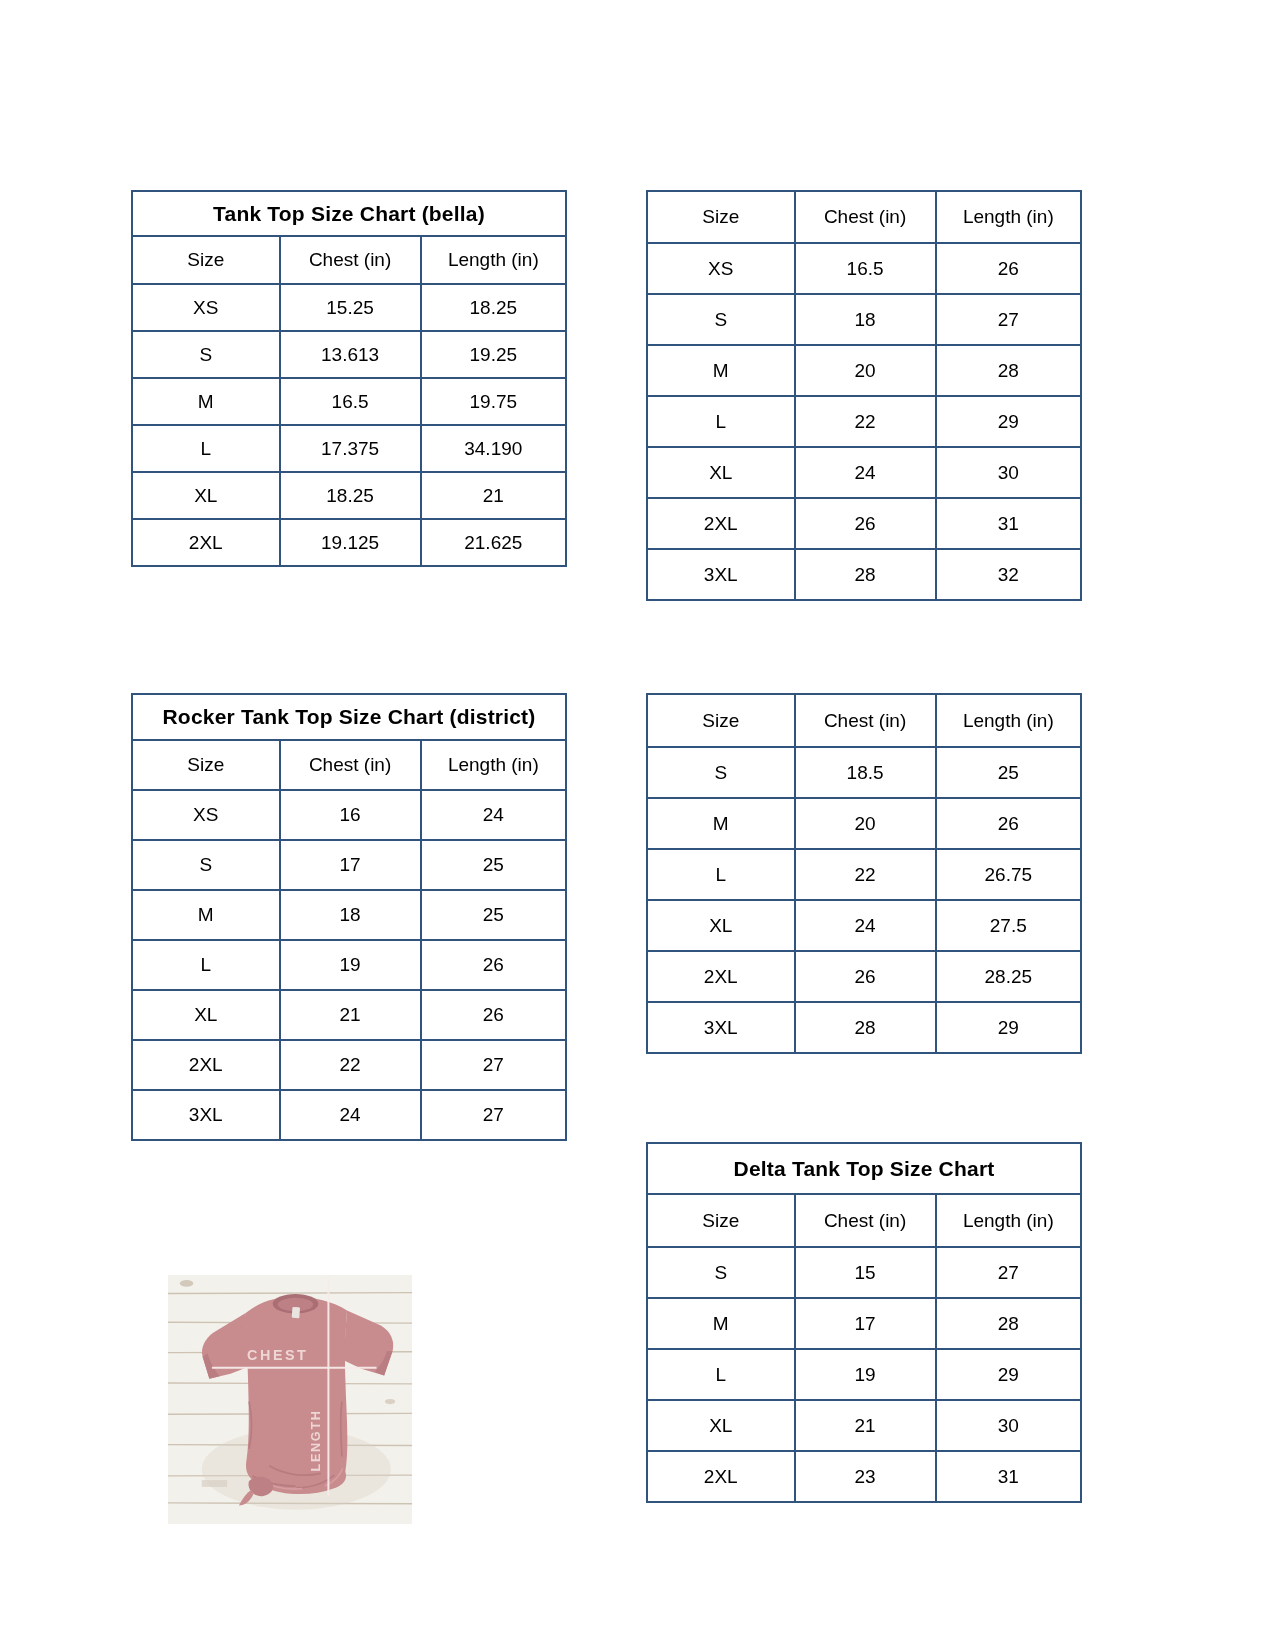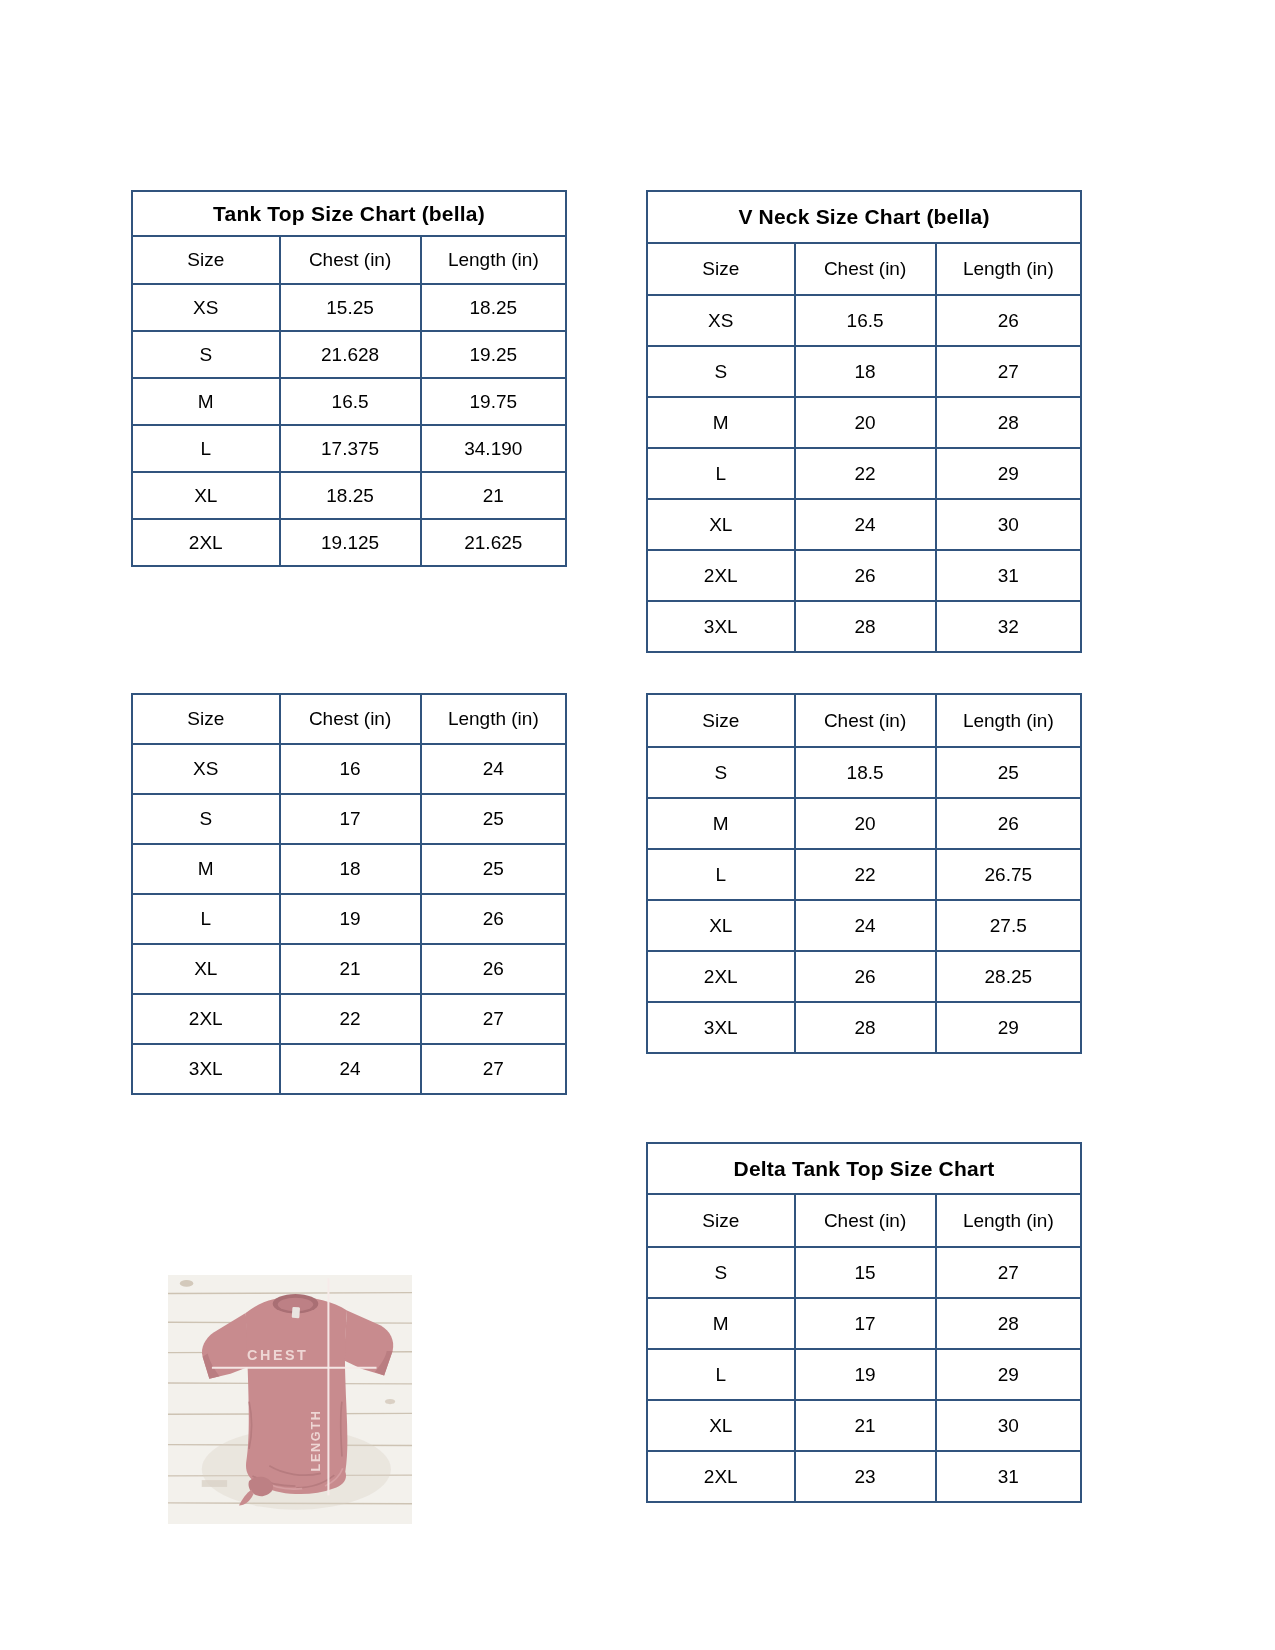--- a/index.html
+++ b/index.html
@@ -80,21 +80,21 @@
       </tr>
     </thead>
     <tbody>
         <tr>
           <td>XS</td>
           <td>15.25</td>
           <td>18.25</td>
         </tr>
         <tr>
           <td>S</td>
-          <td>21.628</td>
+          <td>13.613</td>
           <td>19.25</td>
         </tr>
         <tr>
           <td>M</td>
           <td>16.5</td>
           <td>19.75</td>
         </tr>
         <tr>
           <td>L</td>
           <td>17.375</td>
@@ -113,23 +113,20 @@
       </tbody>
   </table>
 
   <table class="size-table t2">
     <colgroup>
       <col style="width:34%">
       <col style="width:32.5%">
       <col style="width:33.5%">
     </colgroup>
     <thead>
-      <tr>
-        <td class="title-cell" colspan="3">V Neck Size Chart (bella)</td>
-      </tr>
       <tr>
         <th>Size</th>
         <th>Chest (in)</th>
         <th>Length (in)</th>
       </tr>
     </thead>
     <tbody>
         <tr>
           <td>XS</td>
           <td>16.5</td>
@@ -168,20 +165,23 @@
       </tbody>
   </table>
 
   <table class="size-table t3">
     <colgroup>
       <col style="width:34%">
       <col style="width:32.5%">
       <col style="width:33.5%">
     </colgroup>
     <thead>
+      <tr>
+        <td class="title-cell" colspan="3">Rocker Tank Top Size Chart (district)</td>
+      </tr>
       <tr>
         <th>Size</th>
         <th>Chest (in)</th>
         <th>Length (in)</th>
       </tr>
     </thead>
     <tbody>
         <tr>
           <td>XS</td>
           <td>16</td>

